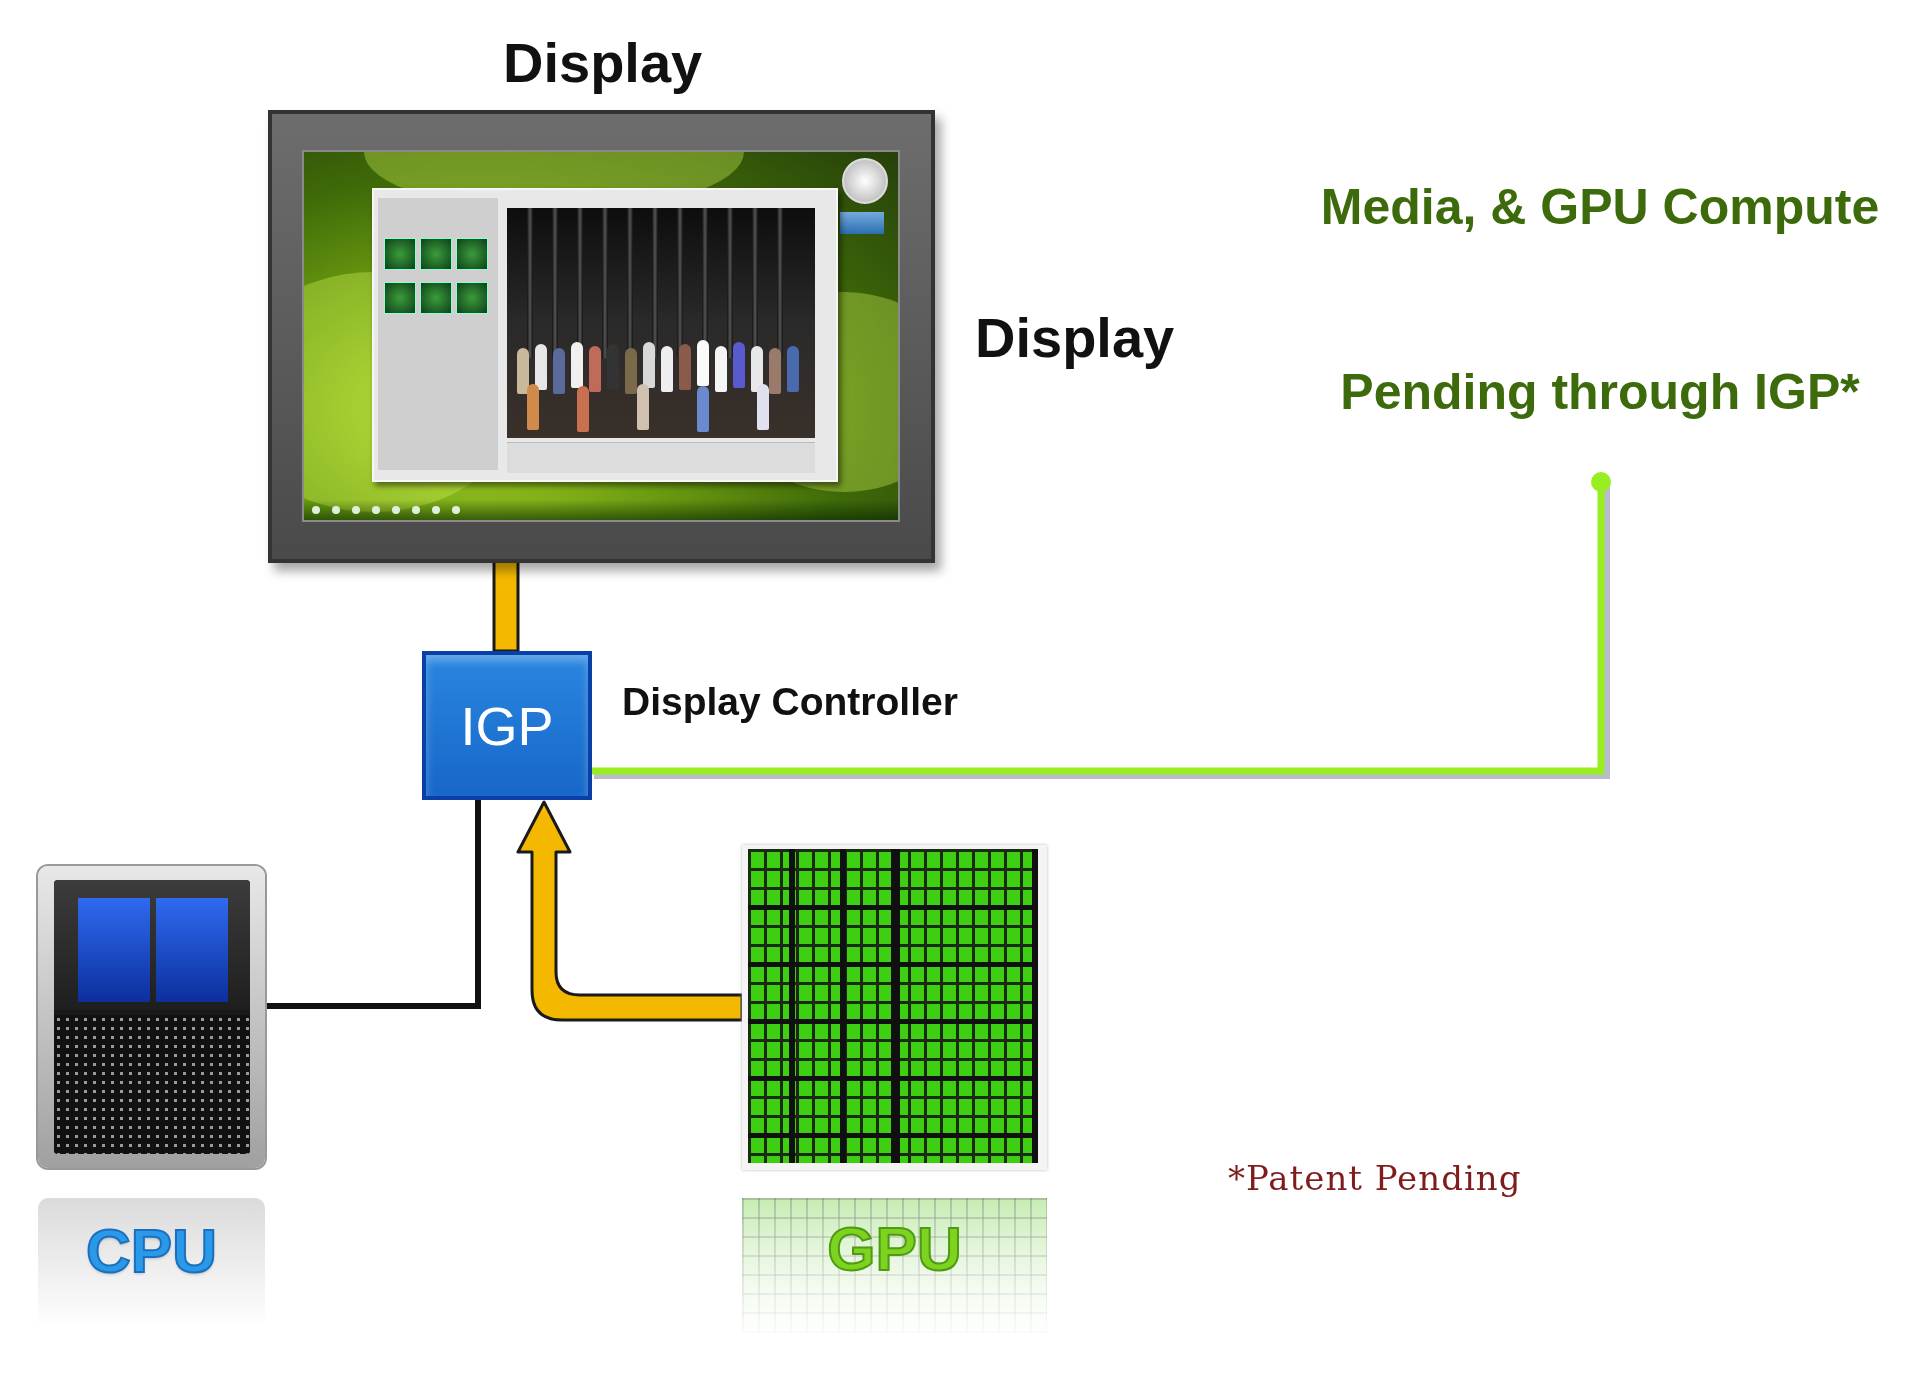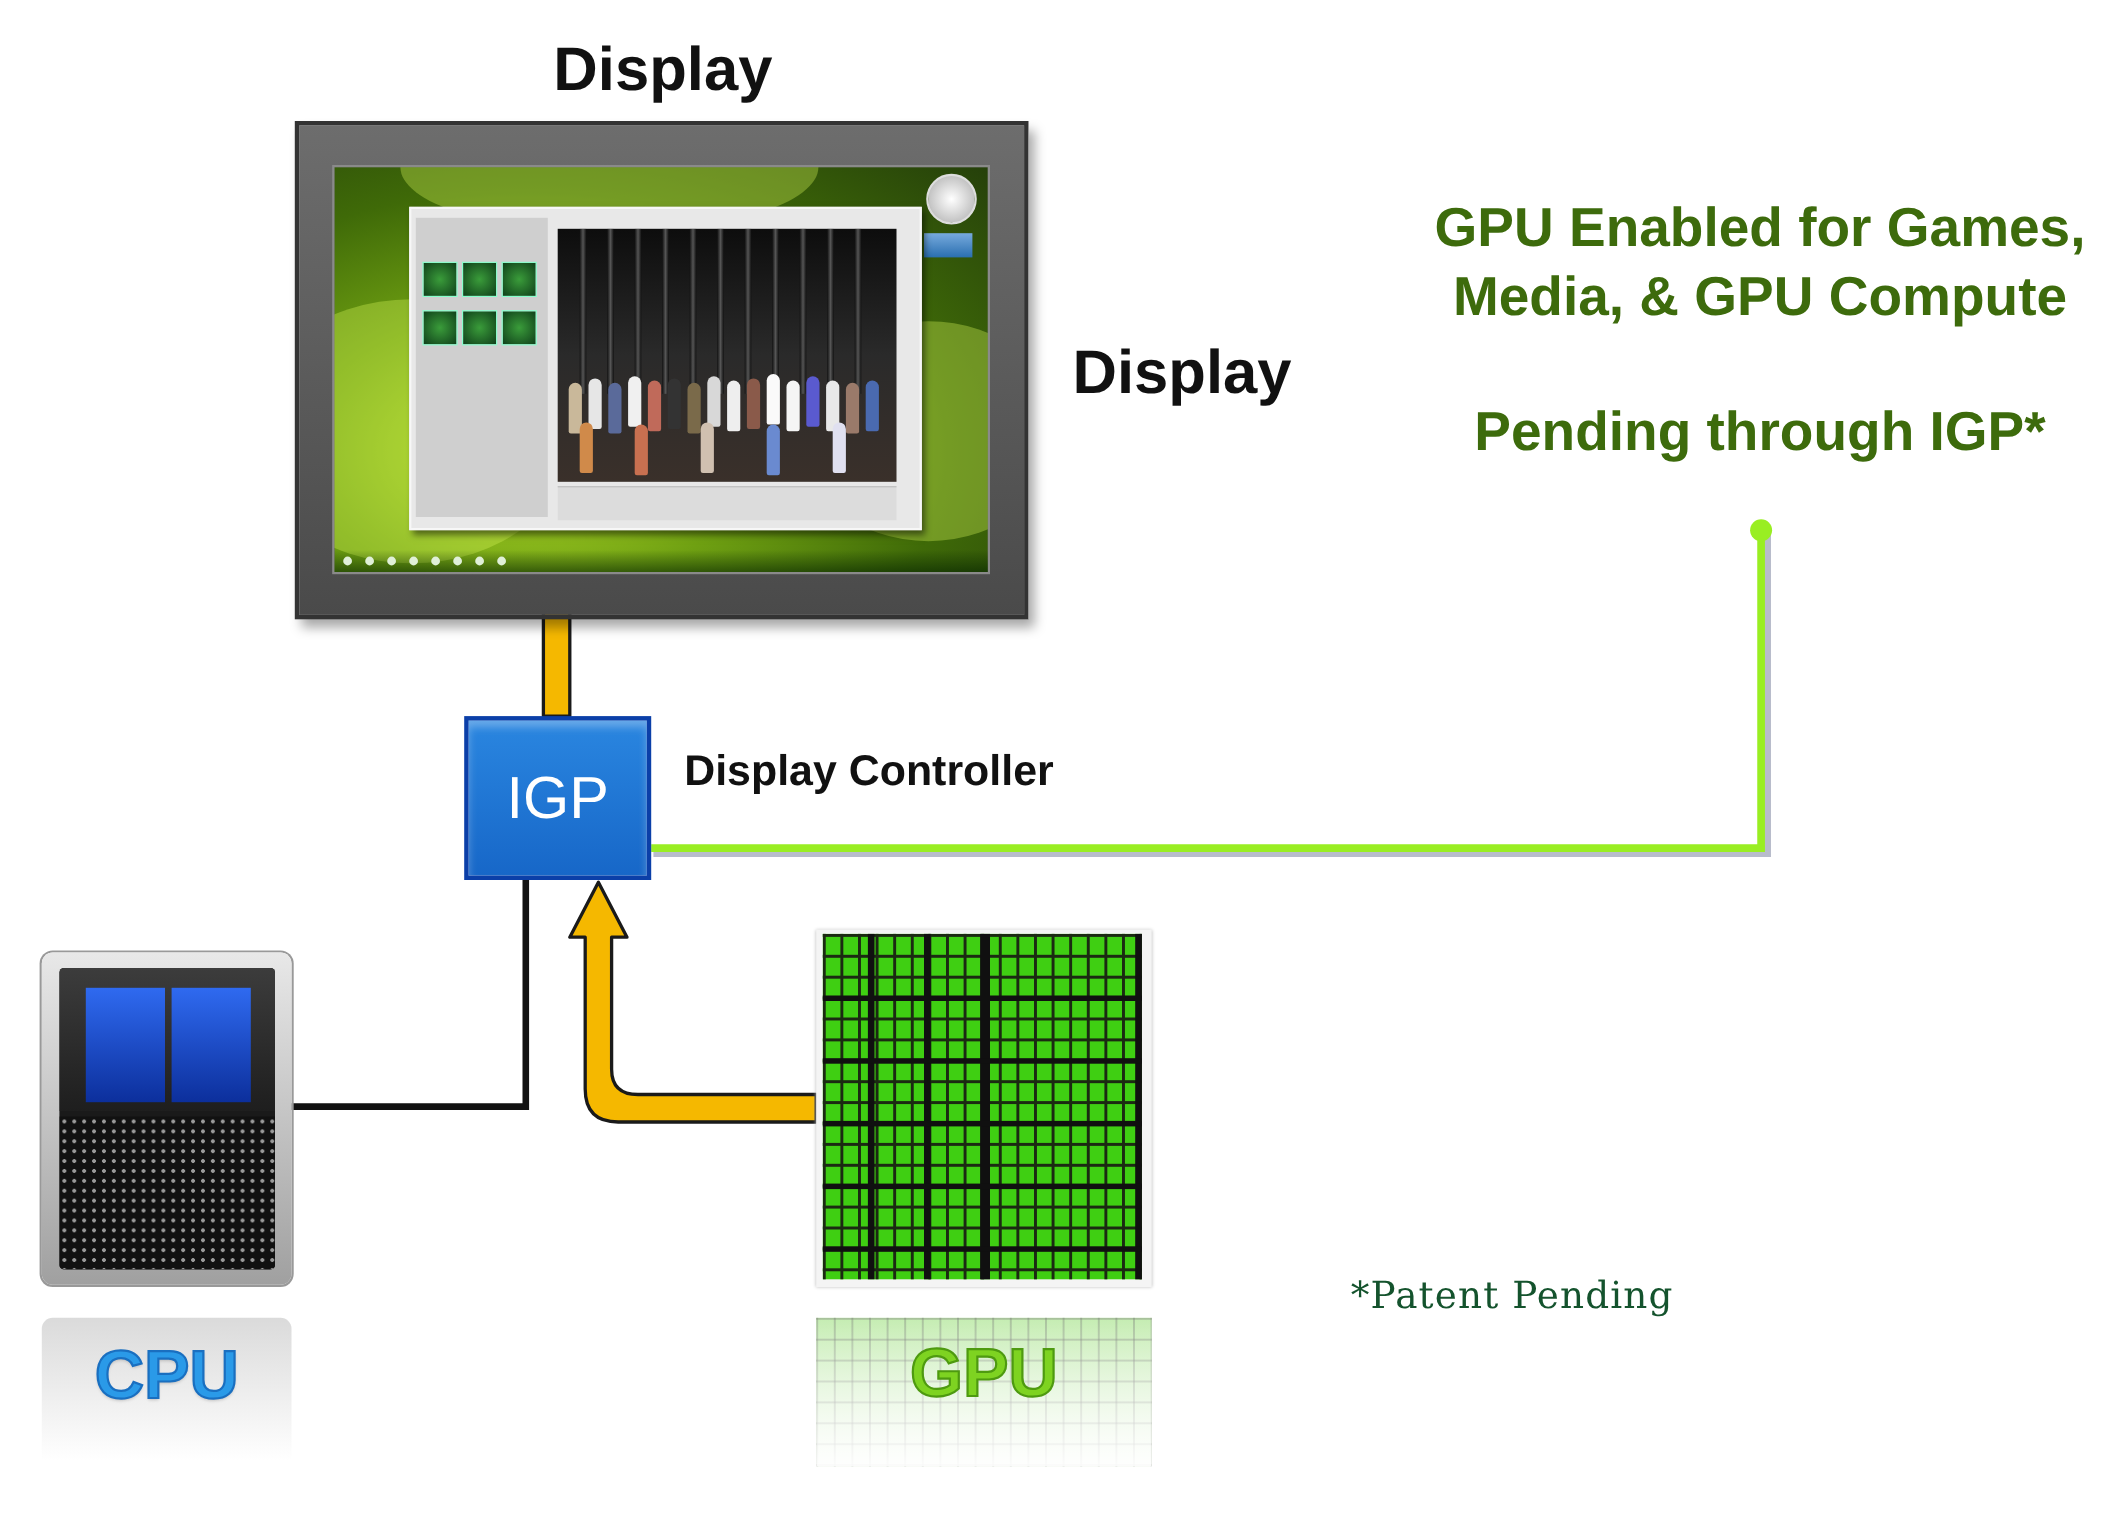--- a/index.html
+++ b/index.html
@@ -5,21 +5,21 @@
   html, body { margin:0; padding:0; background:#ffffff; }
   body { width:1920px; height:1382px; position:relative; overflow:hidden; font-family:"Liberation Sans", sans-serif; }
   .abs { position:absolute; }
   .label-black { color:#111111; font-weight:bold; white-space:nowrap; }
   .label-green { color:#3d6b0c; font-weight:bold; white-space:nowrap; text-align:center; }
   #title-top { left:503px; top:30px; font-size:56px; }
   #title-right { left:975px; top:305px; font-size:56px; }
   #caption { left:1280px; top:176px; width:640px; font-size:50px; line-height:62px; }
   #caption2 { left:1280px; top:363px; width:640px; font-size:50px; }
   #ctrl-label { left:622px; top:680px; font-size:39px; }
-  #patent { left:1228px; top:1158px; font-size:34px; color:#14532d; font-family:"DejaVu Serif", serif; white-space:nowrap; letter-spacing:1px; }
+  #patent { left:1228px; top:1158px; font-size:34px; color:#7f1d1d; font-family:"DejaVu Serif", serif; white-space:nowrap; letter-spacing:1px; }
 
   
   #monitor { left:268px; top:110px; width:667px; height:453px; background:linear-gradient(#6d6d6d,#4a4a4a); border:4px solid #333; box-sizing:border-box; box-shadow:6px 8px 10px rgba(0,0,0,0.35); }
   #screen { left:302px; top:150px; width:598px; height:372px; background:radial-gradient(ellipse at 30% 70%, #b8e02c 0%, #6fa012 35%, #3f6a08 65%, #25400a 100%); overflow:hidden; border:2px solid #8a8a8a; box-sizing:border-box; }
   .leaf { position:absolute; border-radius:50%; background:rgba(215,245,90,0.35); }
   #app-window { left:68px; top:36px; width:462px; height:290px; background:#e8e8e8; border:2px solid #f7f7f7; box-shadow:3px 4px 6px rgba(0,0,0,0.5); }
   #app-sidebar { left:4px; top:8px; width:120px; height:272px; background:#cfcfcf; }
   .thumb { position:absolute; width:30px; height:30px; background:radial-gradient(#3a9c3a,#0f3f1a); border:1px solid #8fc; }
   #video { left:133px; top:18px; width:308px; height:230px; background:linear-gradient(#0d0d0d 0%, #2a2a2a 50%, #3a302a 100%); overflow:hidden; }
   .curtain { position:absolute; top:0; width:6px; height:150px; background:linear-gradient(90deg,#111,#555,#111); }
@@ -130,21 +130,20 @@
       <div class="tb-dot" style="left:88px"></div>
       <div class="tb-dot" style="left:108px"></div>
       <div class="tb-dot" style="left:128px"></div>
       <div class="tb-dot" style="left:148px"></div>
   </div>
 </div>
 
 <div class="abs label-black" id="title-right">Display</div>
 
 <div class="abs label-green" id="caption">
-  <div>GPU Enabled for Games,</div>
   <div>Media, &amp; GPU Compute</div>
 </div>
 <div class="abs label-green" id="caption2">Pending through IGP*</div>
 
 <div class="abs" id="igp">
     <span>IGP</span>
   </div>
 <div class="abs label-black" id="ctrl-label">Display Controller</div>
 
 <div class="abs" id="cpu">

